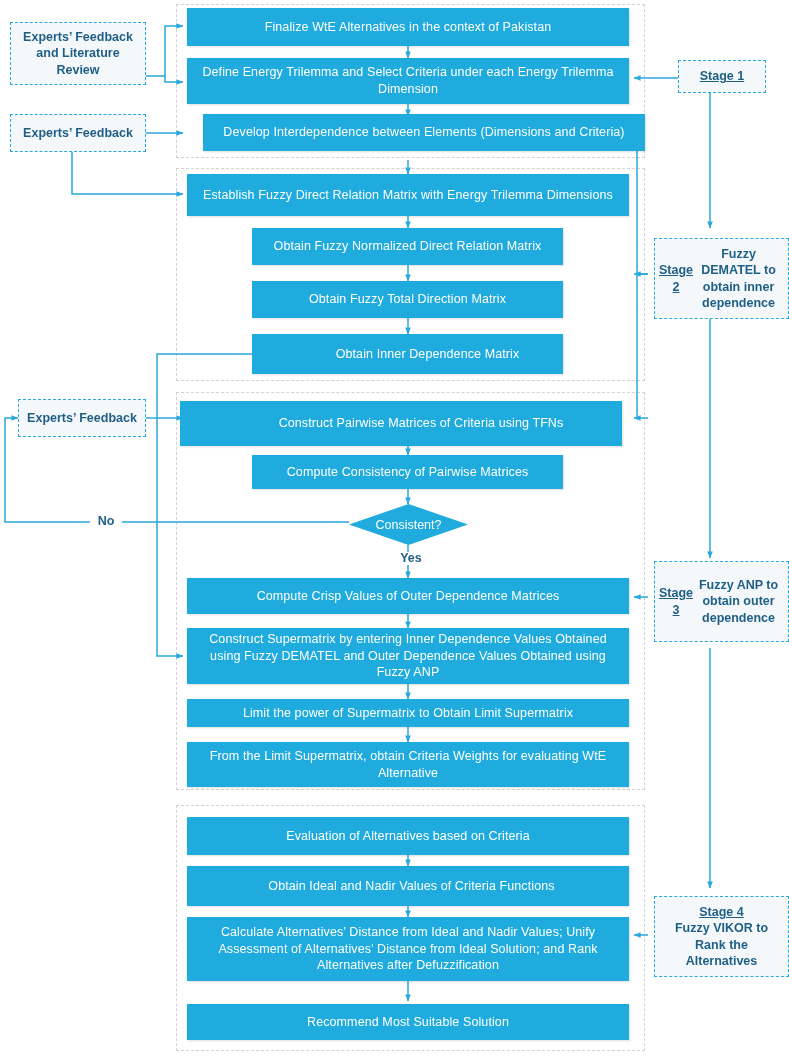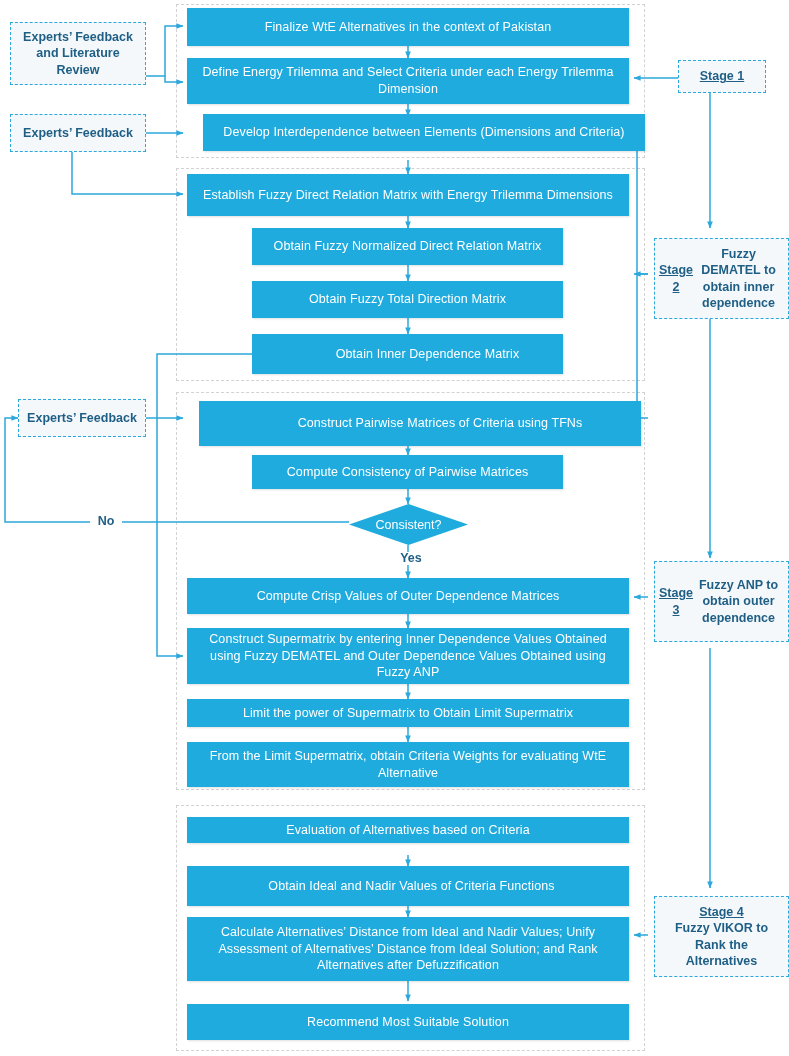--- a/index.html
+++ b/index.html
@@ -217,21 +217,21 @@
   </div>
 
   <div class="pbox" style="left:252px; top:281px; width:311px; height:37px;">
     <span>Obtain Fuzzy Total Direction Matrix</span>
   </div>
 
   <div class="pbox" style="left:252px; top:334px; width:311px; height:40px;padding-left:48px;">
     <span>Obtain Inner Dependence Matrix</span>
   </div>
 
-  <div class="pbox" style="left:199px; top:401px; width:442px; height:45px;padding-left:48px;">
+  <div class="pbox" style="left:180px; top:401px; width:442px; height:45px;padding-left:48px;">
     <span>Construct Pairwise Matrices of Criteria using TFNs</span>
   </div>
 
   <div class="pbox" style="left:252px; top:455px; width:311px; height:34px;">
     <span>Compute Consistency of Pairwise Matrices</span>
   </div>
 
   <div class="diamond" style="left:349px; top:504px; width:119px; height:41px;">
     <span class="dshape"></span>
     <span class="dlabel">Consistent?</span>
@@ -246,21 +246,21 @@
   </div>
 
   <div class="pbox" style="left:187px; top:699px; width:442px; height:28px;">
     <span>Limit the power of Supermatrix to Obtain Limit Supermatrix</span>
   </div>
 
   <div class="pbox" style="left:187px; top:742px; width:442px; height:45px;">
     <span>From the Limit Supermatrix, obtain Criteria Weights for evaluating WtE Alternative</span>
   </div>
 
-  <div class="pbox" style="left:187px; top:817px; width:442px; height:26px;">
+  <div class="pbox" style="left:187px; top:817px; width:442px; height:38px;">
     <span>Evaluation of Alternatives based on Criteria</span>
   </div>
 
   <div class="pbox" style="left:187px; top:866px; width:442px; height:40px;padding-left:15px;">
     <span>Obtain Ideal and Nadir Values of Criteria Functions</span>
   </div>
 
   <div class="pbox" style="left:187px; top:917px; width:442px; height:64px;">
     <span>Calculate Alternatives’ Distance from Ideal and Nadir Values; Unify Assessment of Alternatives’ Distance from Ideal Solution; and Rank Alternatives after Defuzzification</span>
   </div>

